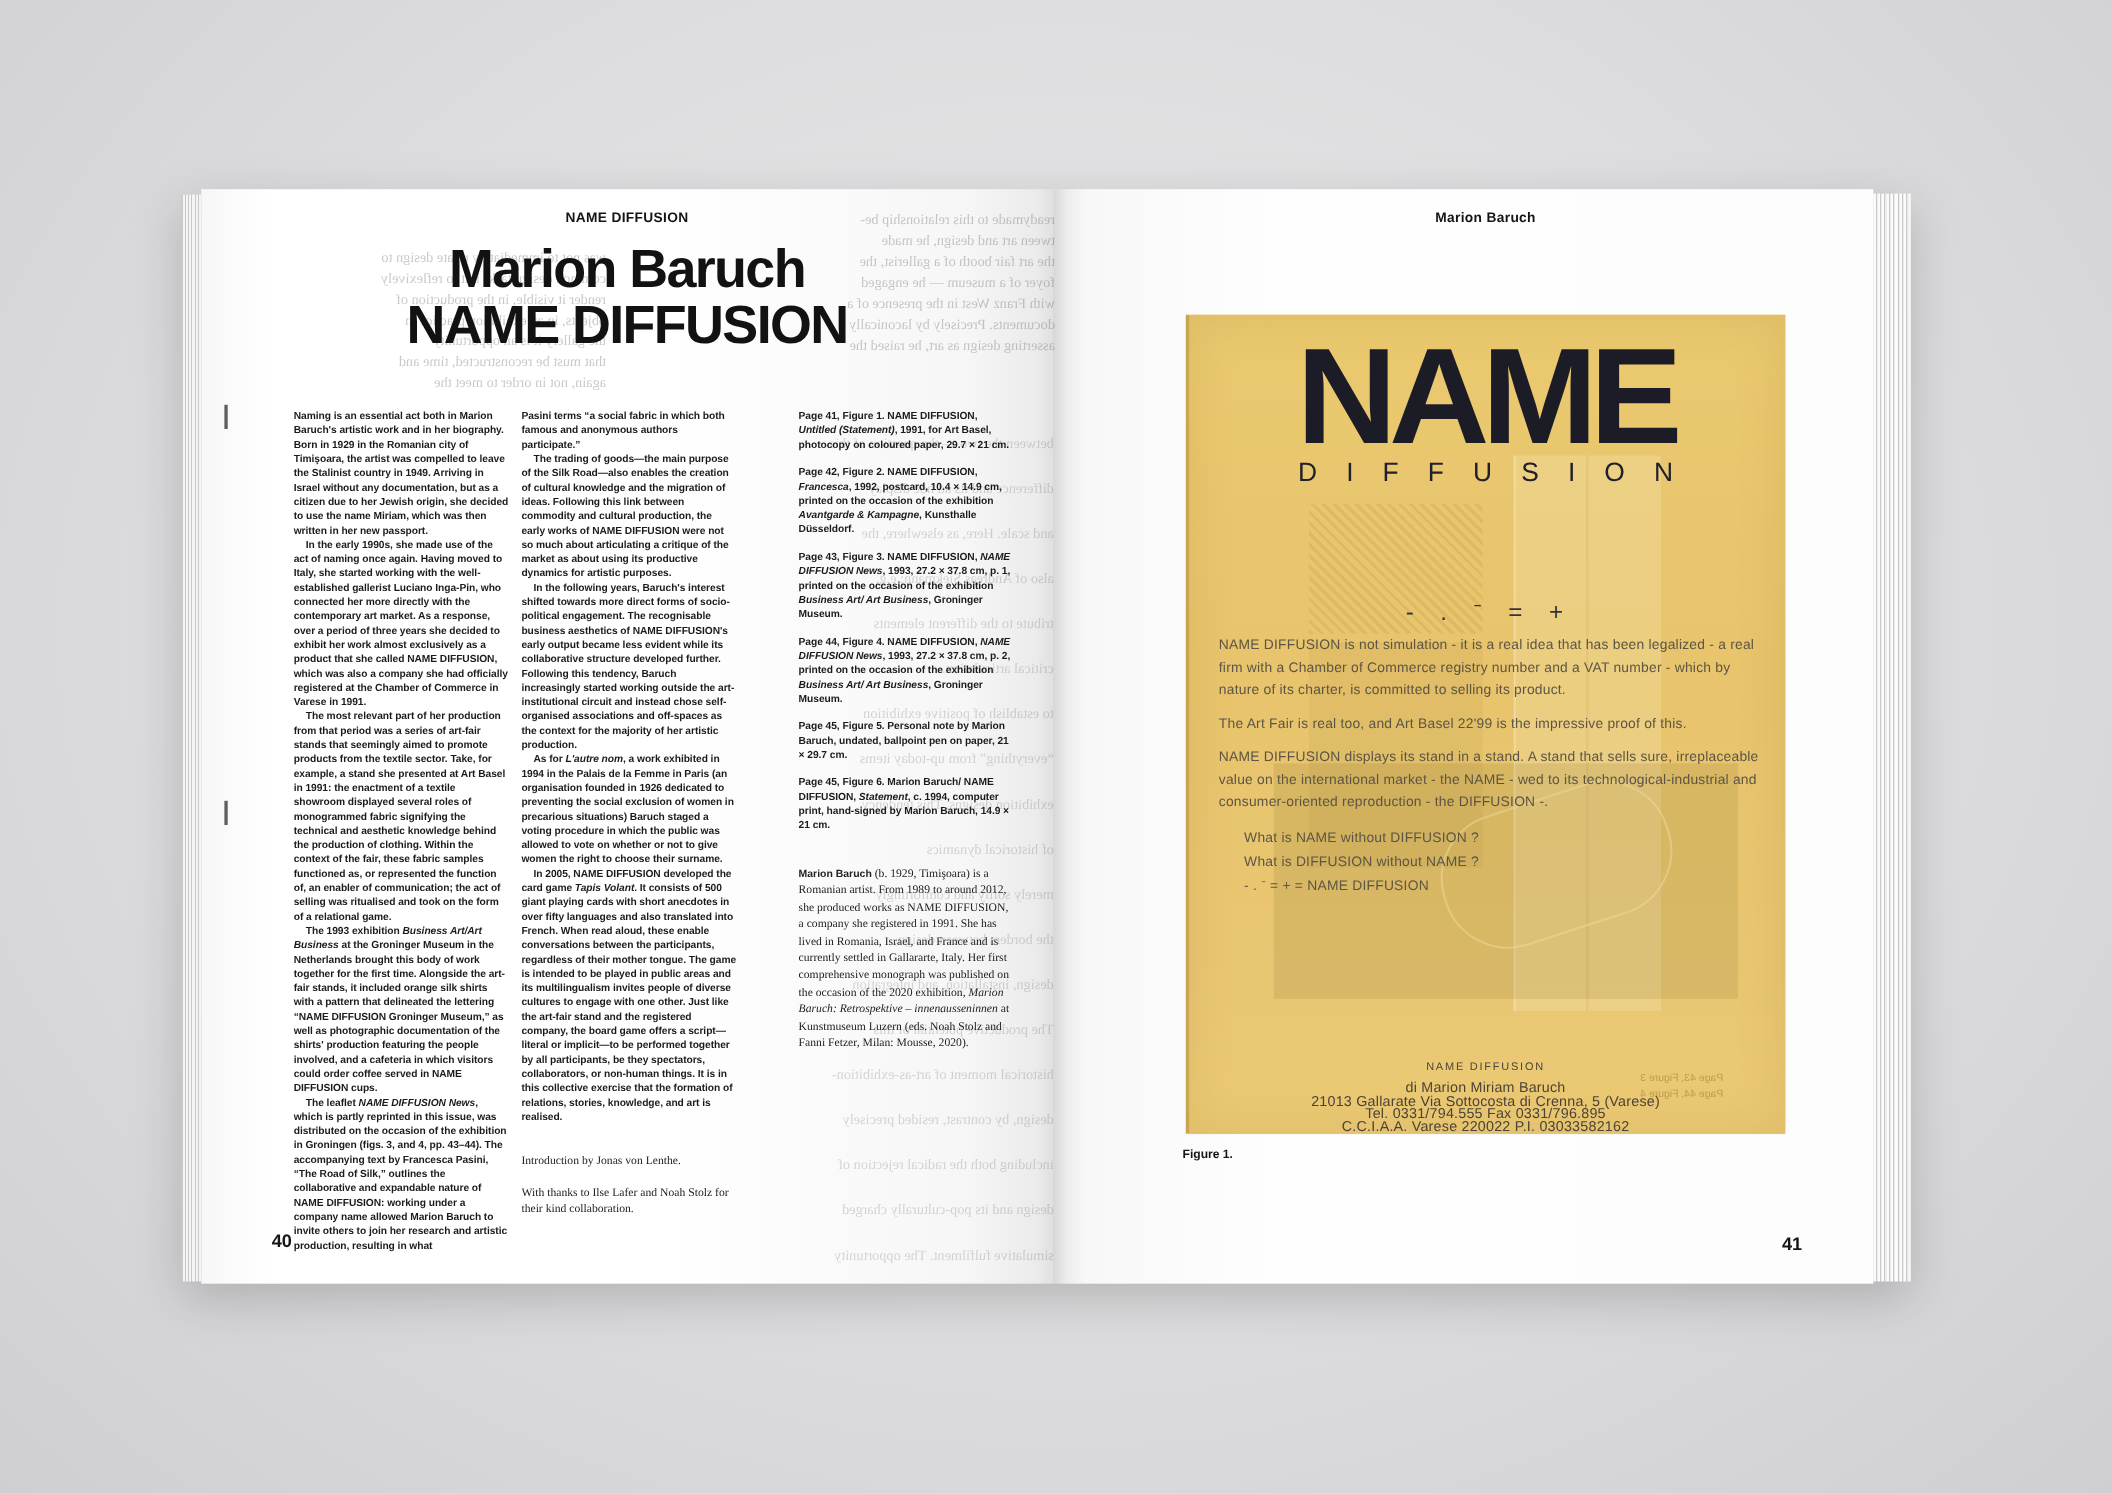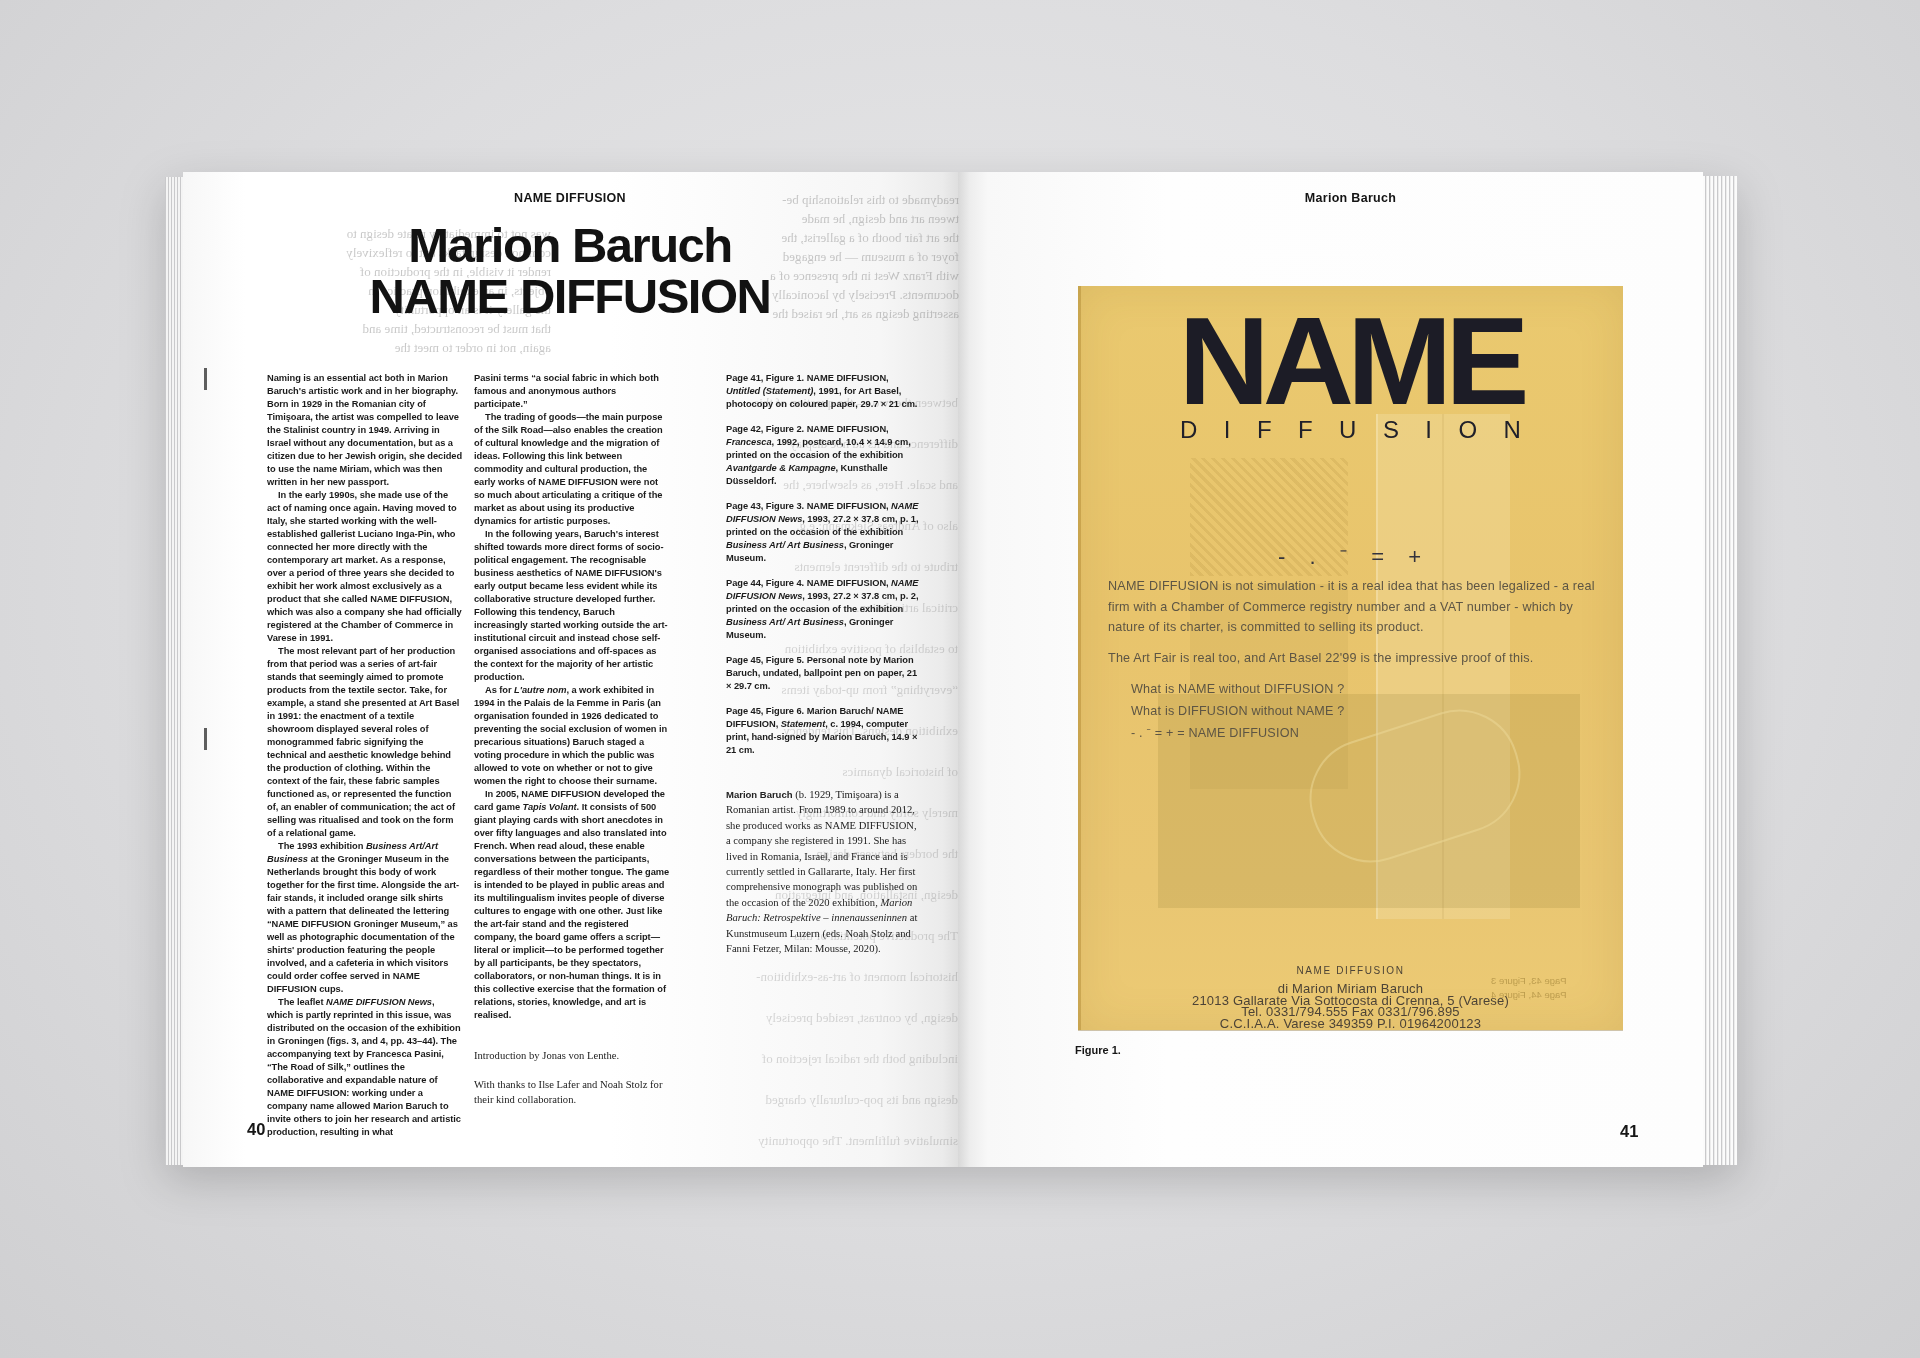--- a/index.html
+++ b/index.html
@@ -216,35 +216,36 @@
             <span>N</span>
           </div>
       </div>
 
       <div class="symbols">- . ⁻ = +</div>
 
       <div class="ptext">
         <div>
             <p>NAME DIFFUSION is not simulation - it is a real idea that has been legalized - a real firm with a Chamber of Commerce registry number and a VAT number - which by nature of its charter, is committed to selling its product.</p>
             <p>The Art Fair is real too, and Art Basel 22'99 is the impressive proof of this.</p>
+            <p>NAME DIFFUSION displays its stand in a stand. A stand that sells sure, irreplaceable value on the international market - the NAME - wed to its technological-industrial and consumer-oriented reproduction - the DIFFUSION -.</p>
           </div>
         <div class="pquest">
             <div>What is NAME without DIFFUSION ?</div>
             <div>What is DIFFUSION without NAME ?</div>
             <div>- . ⁻  =  +  =  NAME DIFFUSION</div>
           </div>
       </div>
 
       <div class="pfooter">
         <div class="pf-name">NAME DIFFUSION</div>
         <div class="pf-lines">
             <div>di Marion Miriam Baruch</div>
             <div>21013 Gallarate Via Sottocosta di Crenna, 5 (Varese)</div>
             <div>Tel. 0331/794.555 Fax 0331/796.895</div>
-            <div>C.C.I.A.A. Varese 349359 P.I. 01964200123</div>
+            <div>C.C.I.A.A. Varese 220022 P.I. 03033582162</div>
           </div>
       </div>
     </div>
 
     <div class="fig-cap">Figure 1.</div>
     <div class="pagenum pn-right">41</div>
   </div>
 </div>
 
 </body></html>

